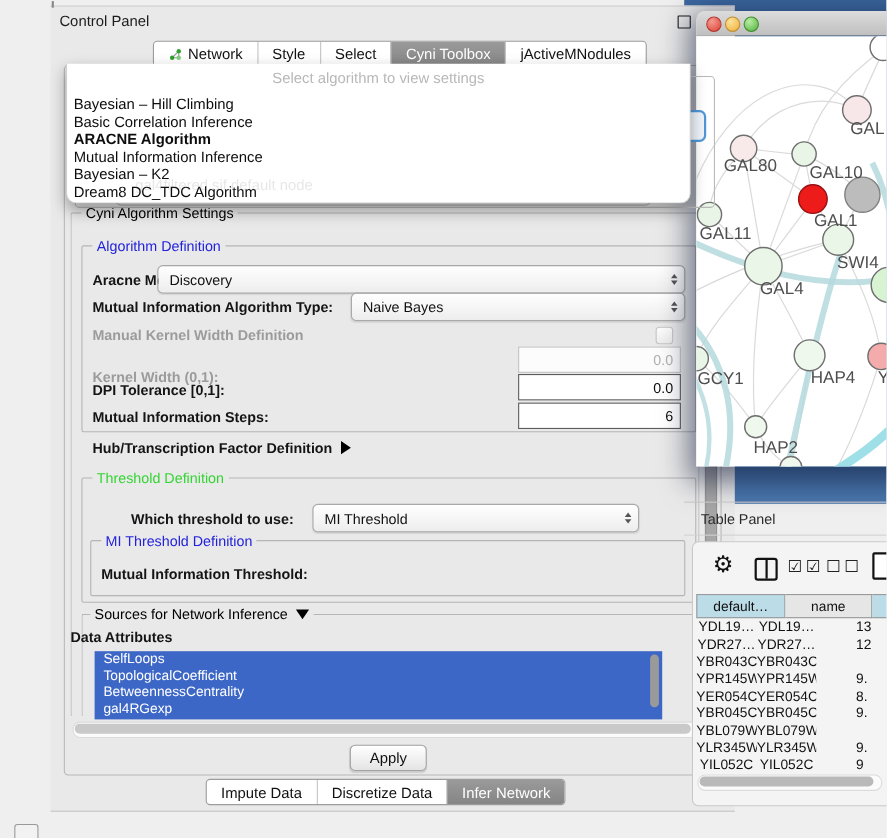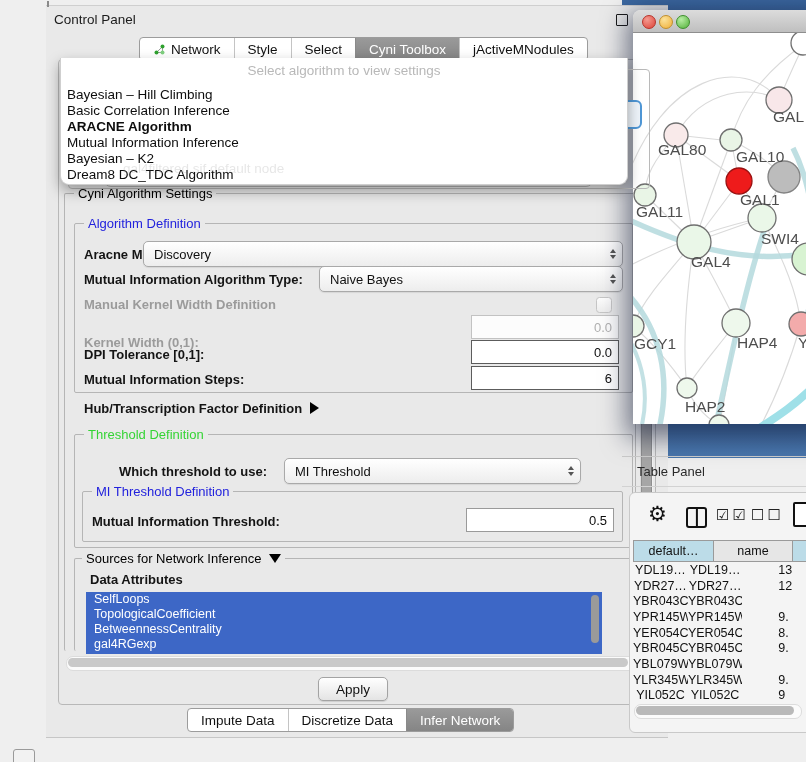--- a/index.html
+++ b/index.html
@@ -204,29 +204,26 @@
       <span>MI Threshold</span>
       <span class="spin">
           <i class="up"></i>
           <i class="dn"></i>
         </span>
     </div>
     <div class="abs fs" style="left:36px;top:485px;width:539px;height:49px;">
       <span class="leg blue">MI Threshold Definition</span>
     </div>
     <span class="abs lbl" style="left:46px;top:508px;">Mutual Information Threshold:</span>
-    <div class="abs field" style="left:420px;top:502px;width:140px;height:22px;border-width:1px;border-color:#9a9a9a;">
-      <span>0.5</span>
-    </div>
 
     <div class="abs fs noend" style="left:28px;top:552px;width:557px;height:92px;"></div>
     <div class="abs" style="left:36px;top:545px;background:#e9e9e9;padding:0 4px;font-size:13px;">
       <span>Sources for Network Inference</span><span class="tri-down"></span>
     </div>
-    <span class="abs lbl" style="left:34px;top:566px;padding-left:10px;">Data Attributes</span>
+    <span class="abs lbl" style="left:18px;top:566px;">Data Attributes</span>
     <div class="abs attr-list" style="left:40px;top:586px;width:516px;height:62px;">
       <div class="li">SelfLoops</div>
       <div class="li">TopologicalCoefficient</div>
       <div class="li">BetweennessCentrality</div>
       <div class="li">gal4RGexp</div>
     </div>
     <div class="abs list-thumb" style="left:545px;top:589px;width:8px;height:48px;"></div>
 
     <div class="abs vtrack" style="left:594px;top:190px;width:12px;height:474px;"></div>
     <div class="abs vthumb" style="left:595px;top:192px;width:9px;height:326px;"></div>

